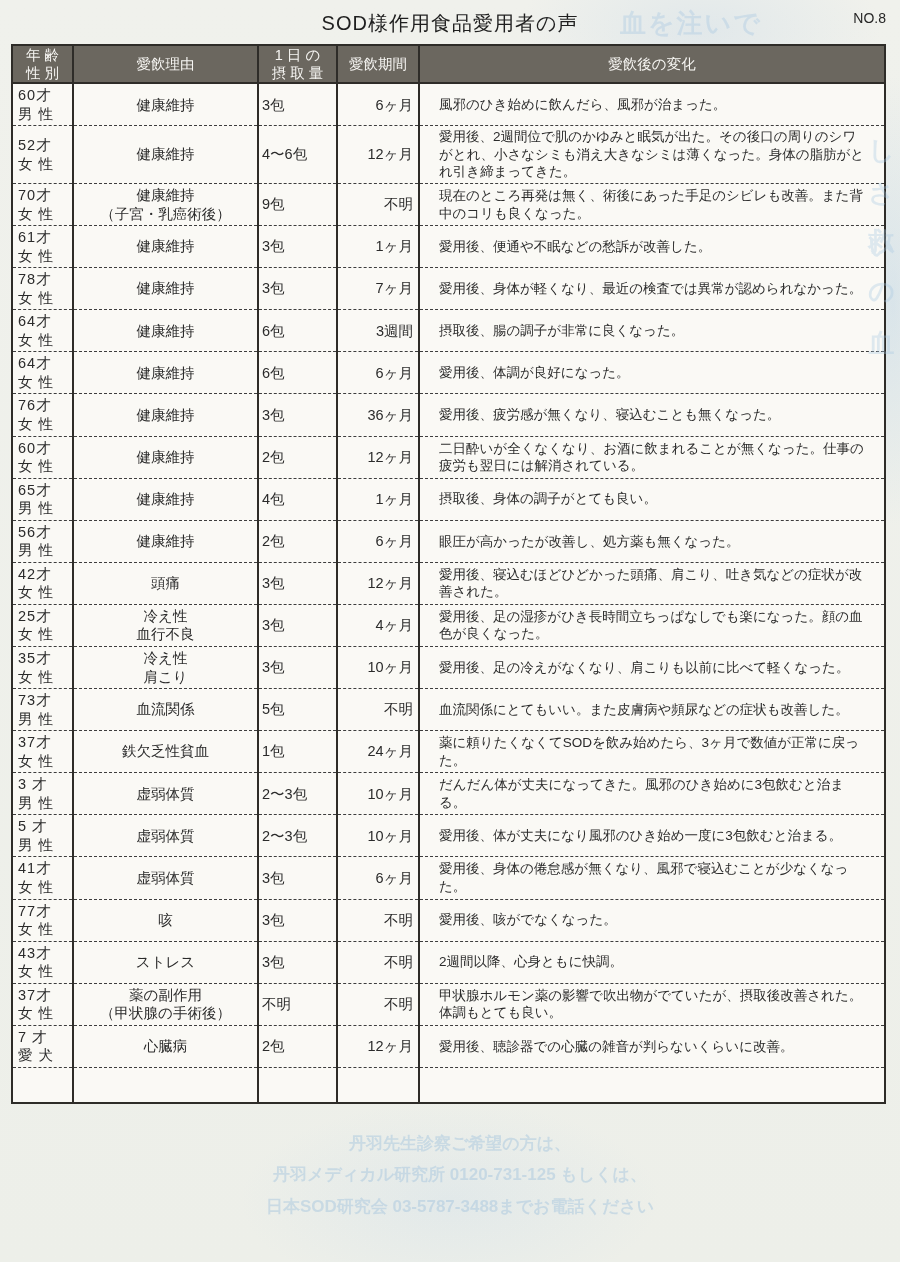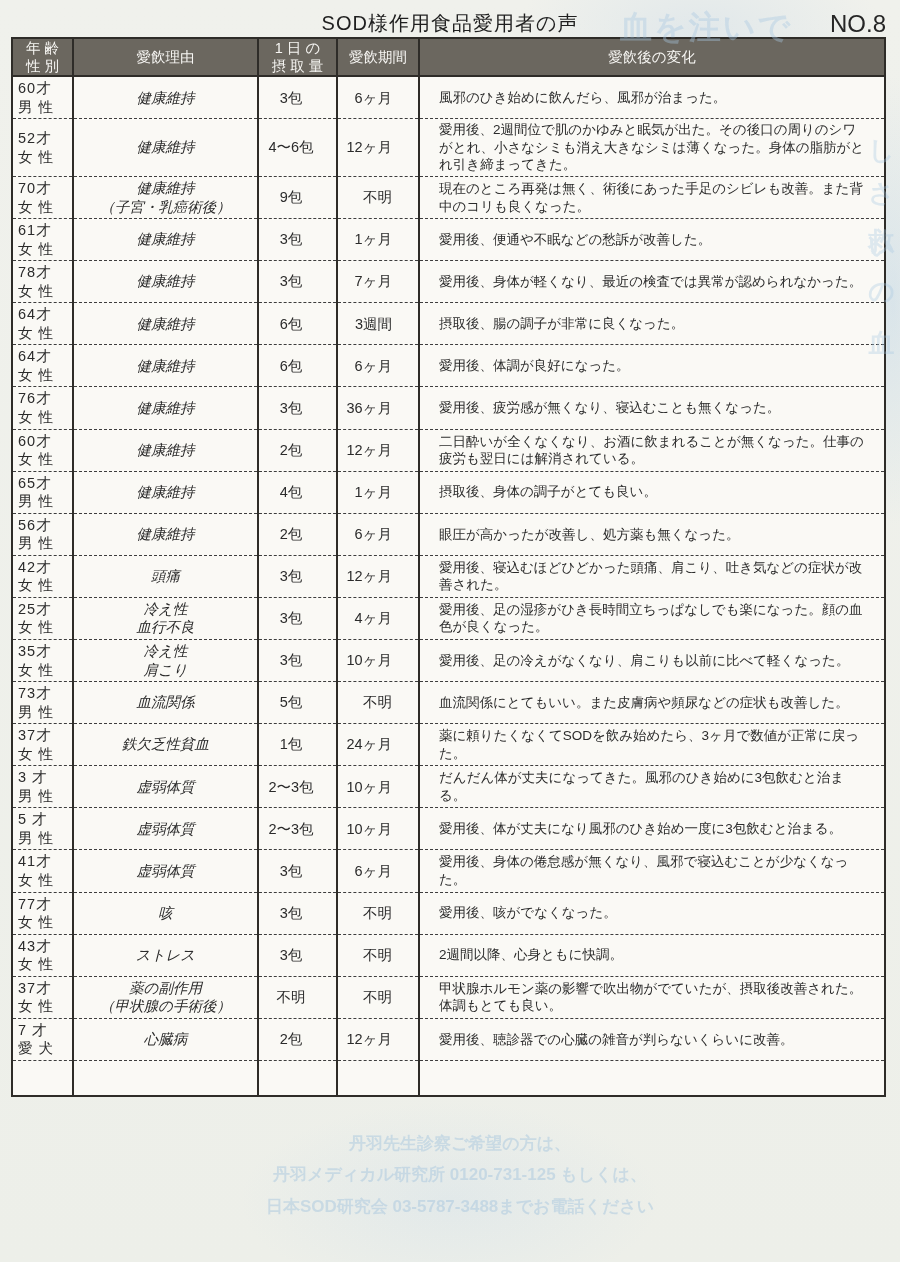--- a/index.html
+++ b/index.html
@@ -16,35 +16,35 @@
     position: relative;
     width: 900px; height: 1262px;
     background:
       radial-gradient(ellipse 260px 120px at 700px 30px, rgba(180,205,230,.25), rgba(180,205,230,0) 70%),
       radial-gradient(ellipse 60px 300px at 893px 300px, rgba(165,200,230,.30), rgba(165,200,230,0) 75%),
       radial-gradient(ellipse 300px 140px at 450px 1200px, rgba(175,205,235,.18), rgba(175,205,235,0) 70%),
       linear-gradient(#f0f1ec, #edefe9);
   }
   
   .bleed { position: absolute; color: #a8c8e2; pointer-events: none; z-index: 6; }
-  .bleed-top { top: 6px; left: 620px; font-size: 32px; font-weight: bold; opacity: .38; letter-spacing: 2px; }
+  .bleed-top { top: 6px; left: 620px; font-size: 26px; font-weight: bold; opacity: .38; letter-spacing: 2px; }
   .bleed-right {
     top: 120px; right: 0px; width: 26px;
     writing-mode: vertical-rl; text-orientation: upright;
     font-size: 26px; font-weight: bold; opacity: .34; letter-spacing: 14px;
   }
   .bleed-bottom { top: 1128px; left: 120px; width: 680px; text-align: center; opacity: .42; }
   .bleed-bottom div { font-size: 17px; font-weight: bold; line-height: 1.85; color: #9dc0dc; }
   
-  .titlebar { position: relative; height: 37px; }
+  .titlebar { position: relative; height: 44px; }
   .title {
     position: absolute; left: 0; right: 0; top: 10px;
     text-align: center; font-size: 20px; color: #1f1f1f; letter-spacing: 1px;
   }
-  .pageno { position: absolute; right: 14px; top: 10px; font-size: 24px; color: #262626; }
+  .pageno { position: absolute; right: 14px; top: 10px; font-size: 14px; color: #262626; }
   
   table {
     border-collapse: collapse;
     table-layout: fixed;
     margin-left: 11px;
     width: 873px;
     background: #faf9f5;
     border: 2px solid #2e2c28;
     position: relative; z-index: 2;
   }
@@ -63,23 +63,23 @@
     border-bottom: 1px dashed #3d3d3d;
     vertical-align: middle;
     font-size: 14.5px; line-height: 1.28;
     color: #2b2b2b;
     padding: 2px 3px;
   }
   tbody td:first-child { border-left: none; }
   tbody tr { height: 39px; }
   tbody tr.empty { height: 36px; }
   td.c-age { text-align: left; padding-left: 5px; letter-spacing: 1px; }
-  td.c-reason { text-align: center; font-style: italic; }
-  td.c-intake { text-align: center; padding-right: 16px; }
-  td.c-period { text-align: right; padding-right: 26px; }
+  td.c-reason { text-align: center; }
+  td.c-intake { text-align: left; padding-right: 16px; }
+  td.c-period { text-align: right; padding-right: 5px; }
   td.c-change { text-align: left; font-size: 13.5px; padding: 2px 19px; line-height: 1.3; }
 </style>
 </head>
 <body>
 
 <div class="page">
 
   <div class="bleed bleed-top">血を注いで</div>
   <div class="bleed bleed-right">しさ救いの血</div>
   <div class="bleed bleed-bottom">

